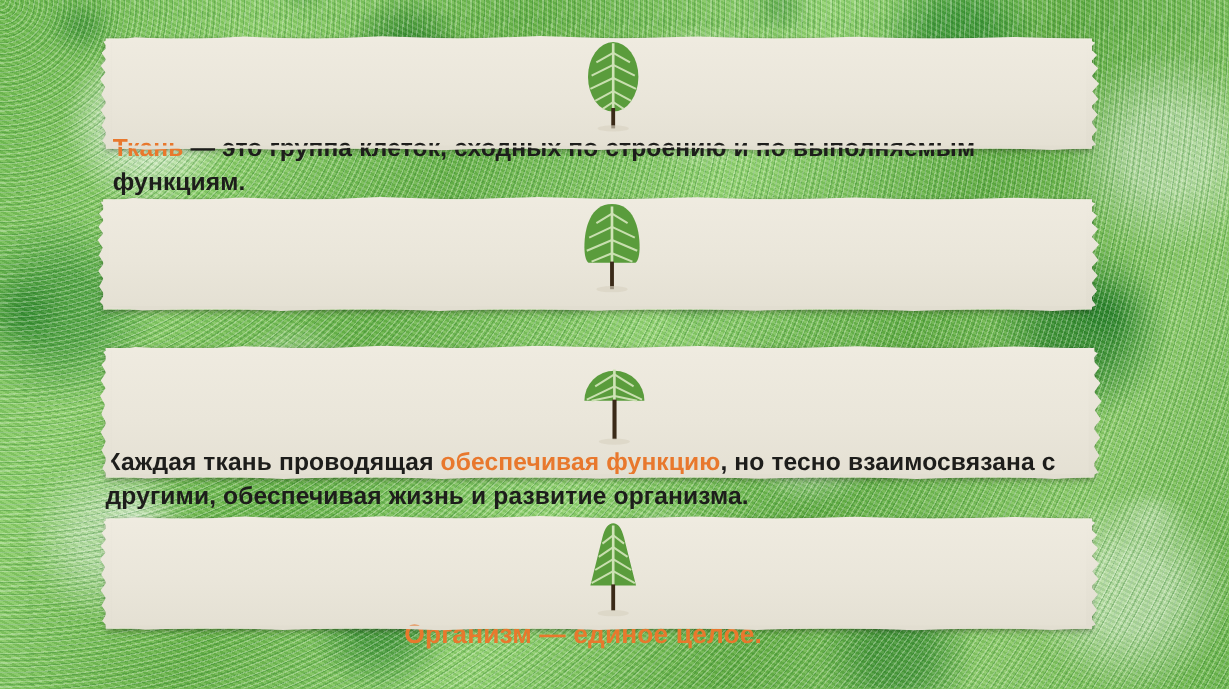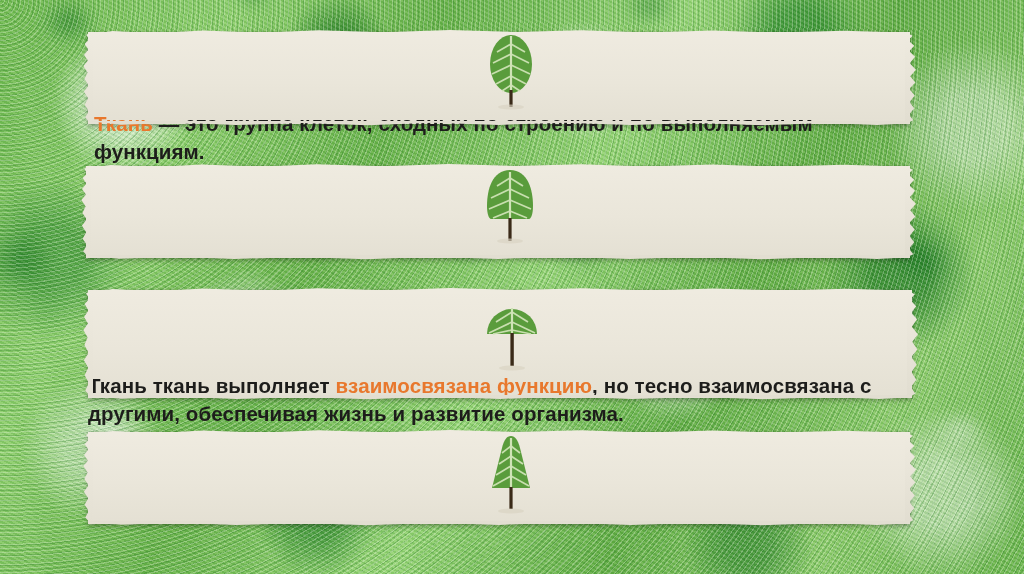--- a/index.html
+++ b/index.html
@@ -241,21 +241,21 @@
           <path d="M31 32 L8 43"></path>
             <path d="M31 32 L54 43"></path>
           <path d="M31 40 L12 44"></path>
             <path d="M31 40 L50 44"></path>
         </g>
         <rect x="29.4" y="43" width="3.4" height="33" fill="#3a2a18"></rect>
         <ellipse cx="31" cy="78" rx="13" ry="2.6" fill="#d8d2c2" opacity=".65"></ellipse>
       </svg>
     </div>
     <div class="panel-text">
-      <span>Ткань ткань выполняет </span><span class="hl">взаимосвязана функцию</span><span>, но тесно взаимосвязана с другими, обеспечивая жизнь и развитие организма.</span>
+      <span>Каждая ткань проводящая </span><span class="hl">обеспечивая функцию</span><span>, но тесно взаимосвязана с другими, обеспечивая жизнь и развитие организма.</span>
     </div>
   </div>
 
   <div class="panel" id="panel-4">
     <div class="tear-left"></div>
     <div class="tear-right"></div>
     <div class="tear-top"></div>
     <div class="tear-bot"></div>
 
     <div class="panel-icon">
@@ -269,15 +269,18 @@
             <path d="M31 24 L43 32"></path>
           <path d="M31 34 L16 43"></path>
             <path d="M31 34 L46 43"></path>
           <path d="M31 44 L13 54"></path>
             <path d="M31 44 L49 54"></path>
         </g>
         <rect x="29.4" y="55" width="3.2" height="22" fill="#3a2a18"></rect>
         <ellipse cx="31" cy="79" rx="13" ry="2.6" fill="#d8d2c2" opacity=".65"></ellipse>
       </svg>
     </div>
+    <div class="panel-text">
+      <span class="hl">Организм — единое целое.</span>
+    </div>
   </div>
 
 </div>
 
 </body></html>

